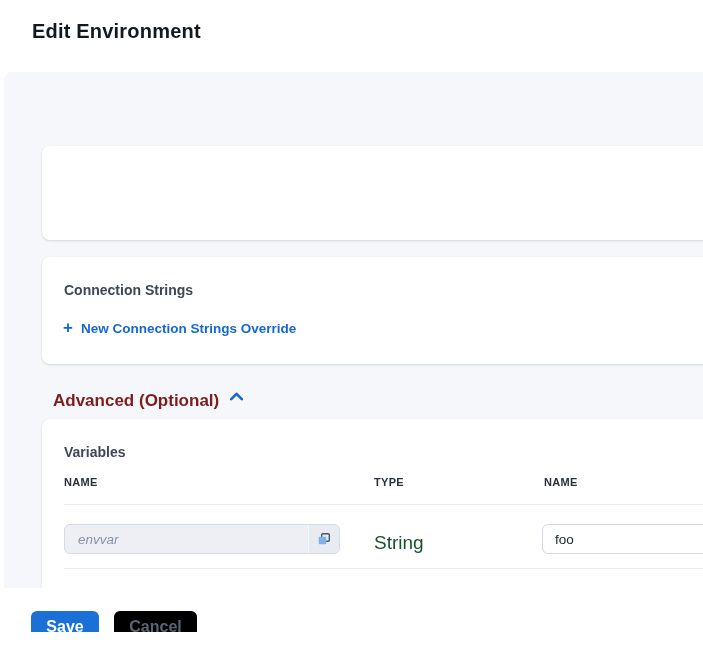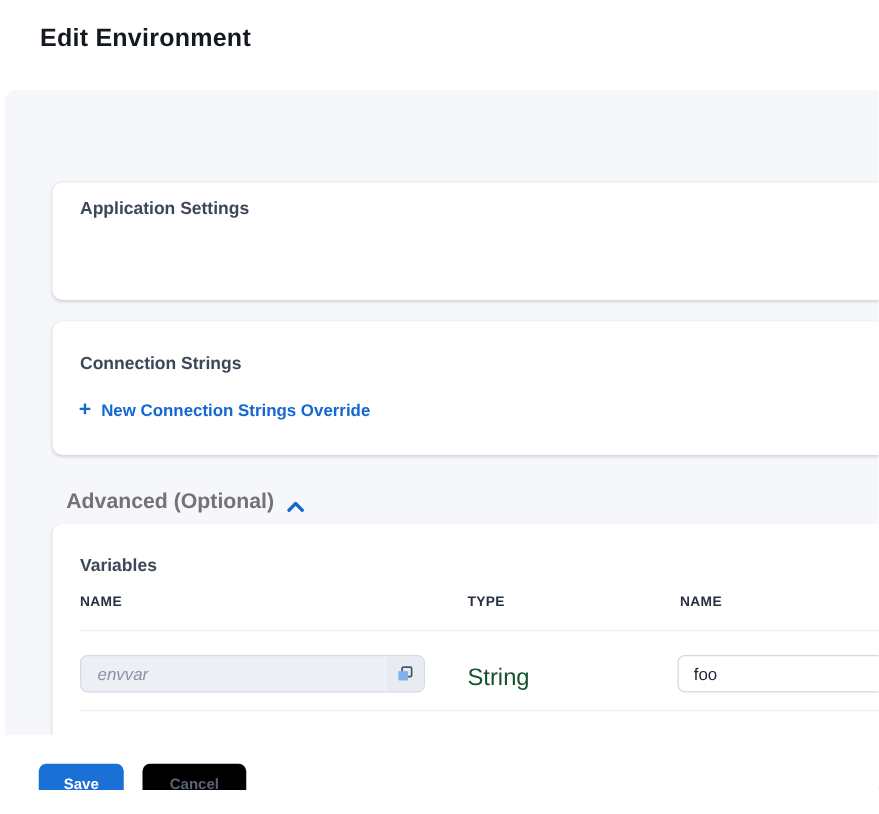--- a/index.html
+++ b/index.html
@@ -31,22 +31,22 @@
     font-size:14px; font-weight:700; color:#3c4757;
   }
   .add-link {
     position:absolute; left:21px; display:flex; align-items:center;
     font-size:13.5px; font-weight:700; color:#1568d2; cursor:pointer;
     background:none; border:none; font-family:inherit;
   }
   .add-link .plus { font-size:17px; font-weight:600; margin-right:8px; line-height:12px; position:relative; top:-0.5px; }
 
   .advanced-heading {
-    position:absolute; left:49px; top:319px; display:flex; align-items:flex-end;
-    font-size:17px; font-weight:700; color:#737373; cursor:pointer;
+    position:absolute; left:49px; top:319px; display:flex; align-items:flex-start;
+    font-size:17px; font-weight:700; color:#7f1d1d; cursor:pointer;
   }
   .advanced-heading svg { margin-left:10px; }
 
   .col-label {
     position:absolute; font-size:11px; font-weight:700; color:#27303f; letter-spacing:.3px;text-align:right;
   }
   .divider { position:absolute; left:22px; right:0; height:1px; background:#eaedf1; }
 
   .name-group {
     position:absolute; left:22px; top:105px; width:276px; height:30px;
@@ -67,36 +67,35 @@
   }
   .value-input {
     position:absolute; left:500px; top:105px; width:250px; height:30px;
     background:#ffffff; border:1px solid #d3d8e0; border-radius:6px;
     padding:0 12px; font-size:13.5px; color:#202a38; outline:none; font-family:inherit;
   }
 
   .footer { position:absolute; left:0; right:0; top:588px; height:63px; background:#ffffff; }
   .btn {
     position:absolute; top:23px; height:31px; border:none; border-radius:6px;
-    font-size:12px; font-weight:700; font-family:inherit; cursor:pointer;
+    font-size:16px; font-weight:700; font-family:inherit; cursor:pointer;
   }
   .btn-save   { left:31px;  width:68px; background:#1a70d6; color:#ffffff; }
   .btn-cancel { left:114px; width:83px; background:#000000; color:#596475; }
 </style>
 </head>
 <body>
 
 <div class="page">
 
   <h1 class="page-title">Edit Environment</h1>
 
   <div class="scroll-area">
 
     <div class="card card-1">
-      <div class="card-heading" style="top:12px;">Application Settings</div>
       <button class="add-link" style="top:126px;">
         <span class="plus">+</span>
         <span>New Application Settings Override</span>
       </button>
     </div>
 
     <div class="card card-2">
       <div class="card-heading" style="top:25px;">Connection Strings</div>
       <button class="add-link" style="top:64px;">
         <span class="plus">+</span>

